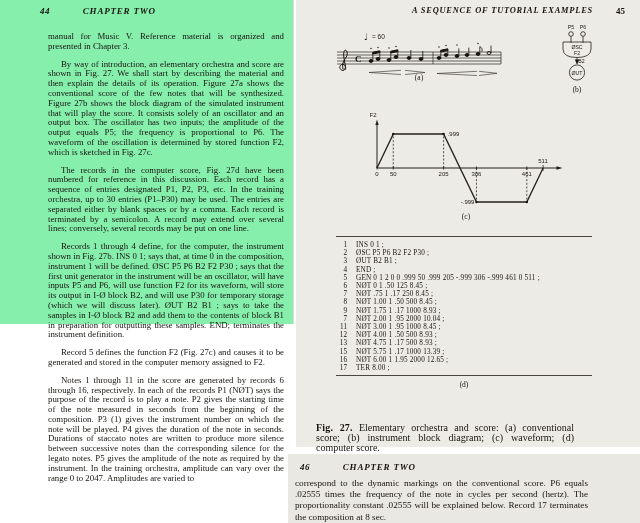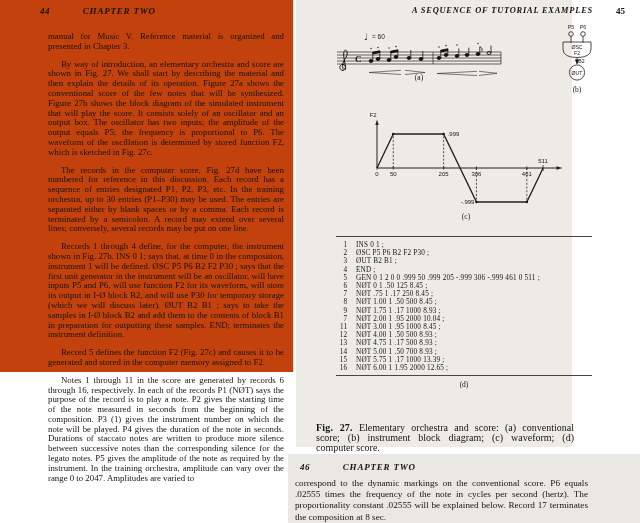--- a/index.html
+++ b/index.html
@@ -1,20 +1,20 @@
 <!DOCTYPE html>
 <html><head>
 <meta charset="utf-8">
 <style>
   html,body{margin:0;padding:0;}
   body{width:640px;height:523px;background:#ffffff;position:relative;
        font-family:"Liberation Serif", serif;color:#17140f;overflow:hidden;}
   .page{position:absolute;}
-  #p44{left:0;top:0;width:294px;height:372px;background:#c2410c;box-shadow:inset -1px 0 0 #dedbd4;}
-  #p45{left:296px;top:0;width:276px;height:447px;background:#edebe5;}
+  #p44{left:0;top:0;width:294px;height:324px;background:#86efac;box-shadow:inset -1px 0 0 #dedbd4;}
+  #p45{left:296px;top:0;width:344px;height:447px;background:#edebe5;}
   #p46{left:288px;top:454px;width:352px;height:69px;background:#eae8e2;}
 
   .runhead{position:absolute;font-style:italic;font-weight:bold;font-size:9px;letter-spacing:.4px;white-space:nowrap;}
   .runhead .num{font-style:italic;}
   #p44 .runhead{top:6px;left:40px;}
   #p44 .runhead .title{margin-left:33px;letter-spacing:.8px;}
   #p45 .runhead-title{position:absolute;top:6px;left:116px;font-style:italic;font-weight:bold;font-size:8.4px;letter-spacing:.8px;white-space:nowrap;}
   #p45 .runhead-num{position:absolute;top:6px;left:320px;font-weight:bold;font-size:9px;}
   #p46 .runhead{top:8px;left:12px;}
   #p46 .runhead .title{margin-left:33px;letter-spacing:.8px;}
@@ -254,30 +254,30 @@
         </div>
         <div class="lrow">
           <span class="lnum">12</span>
           <span class="lcode">NØT 4.00 1 .50 500 8.93 ;</span>
         </div>
         <div class="lrow">
           <span class="lnum">13</span>
           <span class="lcode">NØT 4.75 1 .17 500 8.93 ;</span>
         </div>
         <div class="lrow">
-          <span class="lnum">14</span>
-          <span class="lcode">NØT 5.00 1 .50 700 8.93 ;</span>
-        </div>
-        <div class="lrow">
           <span class="lnum">15</span>
           <span class="lcode">NØT 5.75 1 .17 1000 13.39 ;</span>
         </div>
         <div class="lrow">
           <span class="lnum">16</span>
           <span class="lcode">NØT 6.00 1 1.95 2000 12.65 ;</span>
+        </div>
+        <div class="lrow">
+          <span class="lnum">17</span>
+          <span class="lcode">TER 8.00 ;</span>
         </div>
       </div>
     <div class="rule"></div>
     <div id="label-d">(d)</div>
   </div>
 
   <p id="fig-caption"><b>Fig. 27.</b><span> Elementary orchestra and score: (a) conventional score; (b) instrument block diagram; (c) waveform; (d) computer score.</span></p>
 </section>
 
 <section class="page" id="p46">

